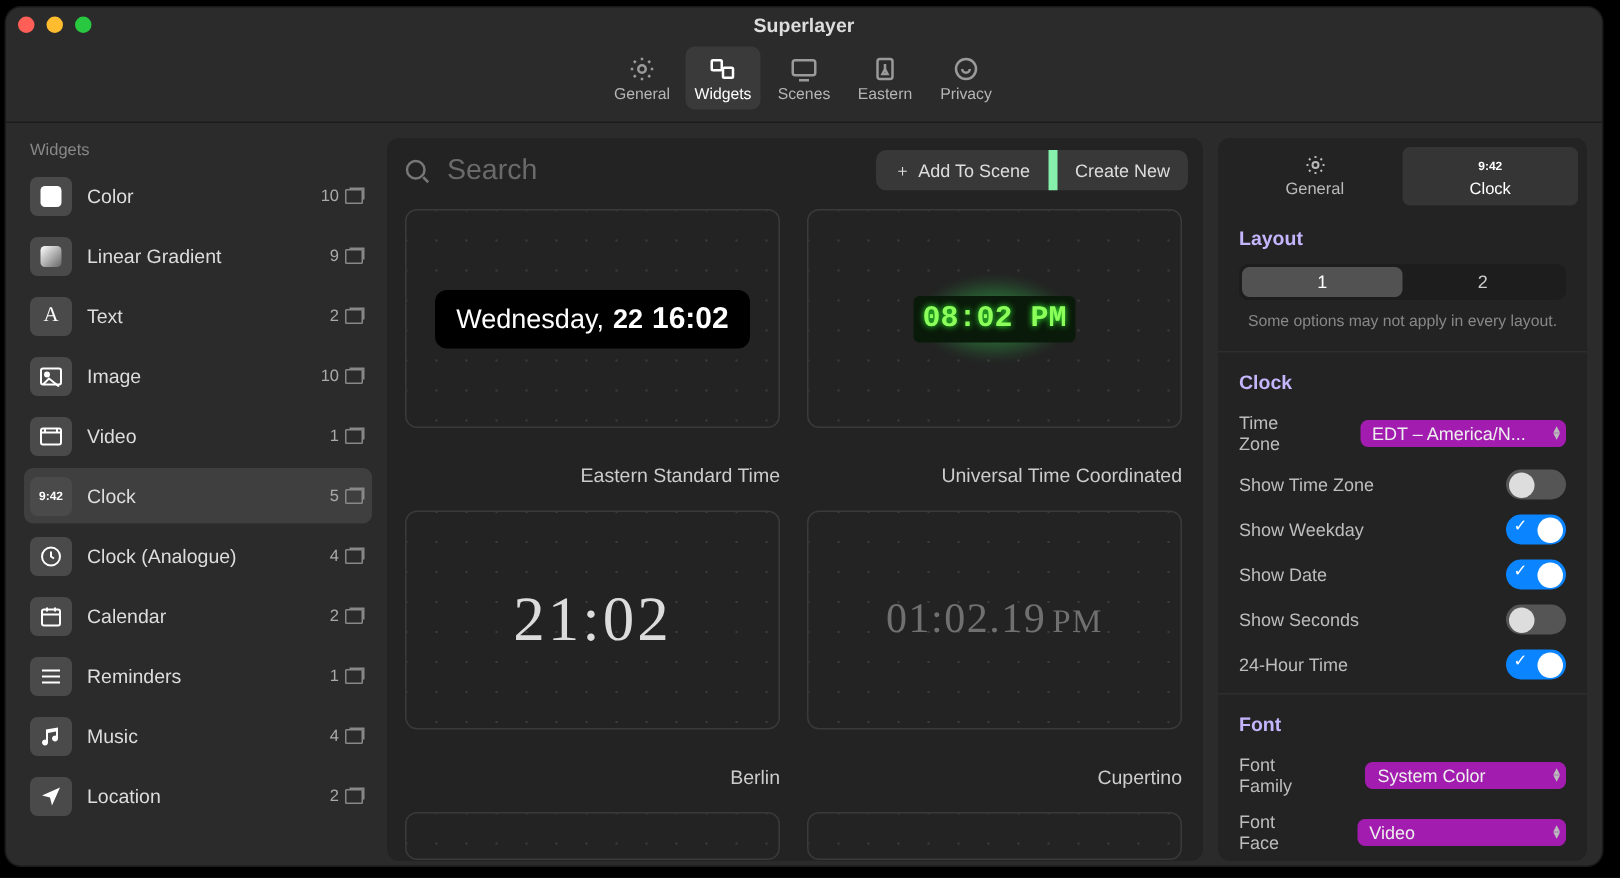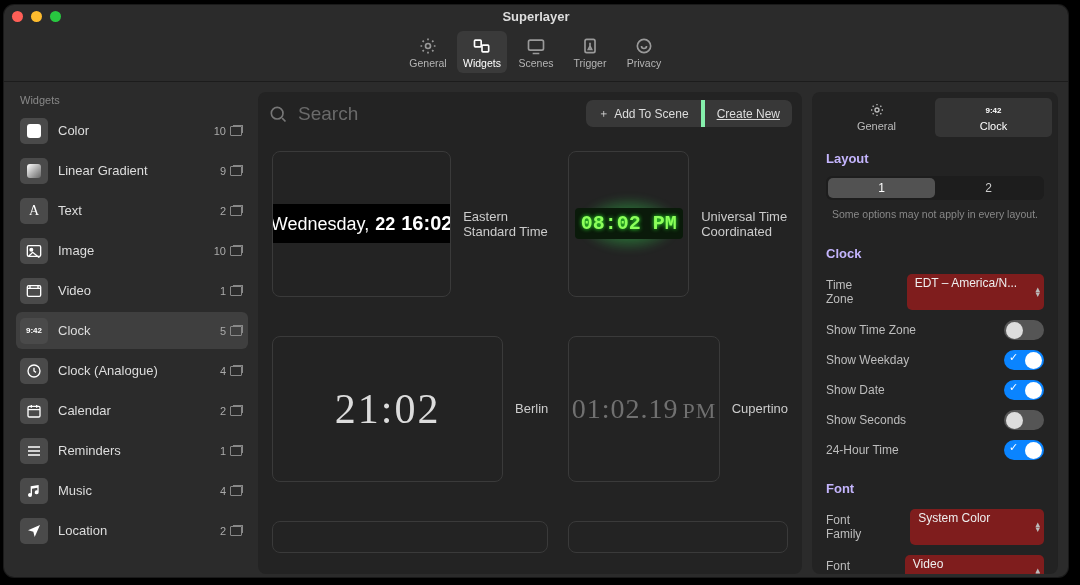--- a/index.html
+++ b/index.html
@@ -158,31 +158,31 @@
   .pill {
     background:#383838;
     color:#ddd;
     font-size:12px;
     padding: 6px 12px;
     cursor:pointer;
     display:flex;
     align-items:center;
     gap:5px;
   }
-  .pill + .pill { border-left:4px solid #86efac;text-decoration:underline; }
+  .pill + .pill { border-left:6px solid #86efac; }
 
   .cards {
     flex:1;
     overflow:auto;
     padding: 4px 14px 10px 14px;
     display:grid;
     grid-template-columns: 1fr 1fr;
     gap: 16px 20px;
   }
-  .cardwrap { display:flex; align-items:center; gap:12px; }
+  .cardwrap { display:flex; flex-direction:column; align-items:flex-end; gap:24px; }
   .card {
     width: 100%;
     height: 144px;
     border:1px solid #3a3a3a;
     border-radius: 8px;
     position:relative;
     display:flex;
     align-items:center;
     justify-content:center;
     background-image:
@@ -301,23 +301,23 @@
   .row {
     display:flex;
     align-items:center;
     justify-content:space-between;
     padding: 5px 14px;
     font-size:12px;
     color:#bdbdbd;
     gap:27px;
   }
   .select {
-    background:#7f1d1d;
+    background:#a21caf;
     border-radius:5px;
-    padding: 2px 18px 20px 8px;
+    padding: 2px 18px 2px 8px;
     font-size:12px;
     color:#eee;
     position:relative;
     max-width:130px;
     white-space:nowrap;
     overflow:hidden;
     text-overflow:ellipsis;
     cursor:pointer;
   }
   .select .chev {
@@ -393,21 +393,21 @@
       </span>
       <span>Scenes</span>
     </div>
     <div class="tool">
       <span class="ticon">
         <svg width="20" height="20" viewBox="0 0 24 24" fill="none" stroke="#9a9a9a" stroke-width="2">
             <rect x="6" y="4" width="12" height="16" rx="2"></rect>
             <path d="M12 8v4l-2 4h4l-2-4"></path>
           </svg>
       </span>
-      <span>Trigger</span>
+      <span>Eastern</span>
     </div>
     <div class="tool">
       <span class="ticon">
         <svg width="20" height="20" viewBox="0 0 24 24" fill="none" stroke="#9a9a9a" stroke-width="2">
             <circle cx="12" cy="12" r="8"></circle>
             <path d="M9 12a3 3 0 0 0 6 0M9 10h.01M15 10h.01"></path>
           </svg>
       </span>
       <span>Privacy</span>
     </div>

